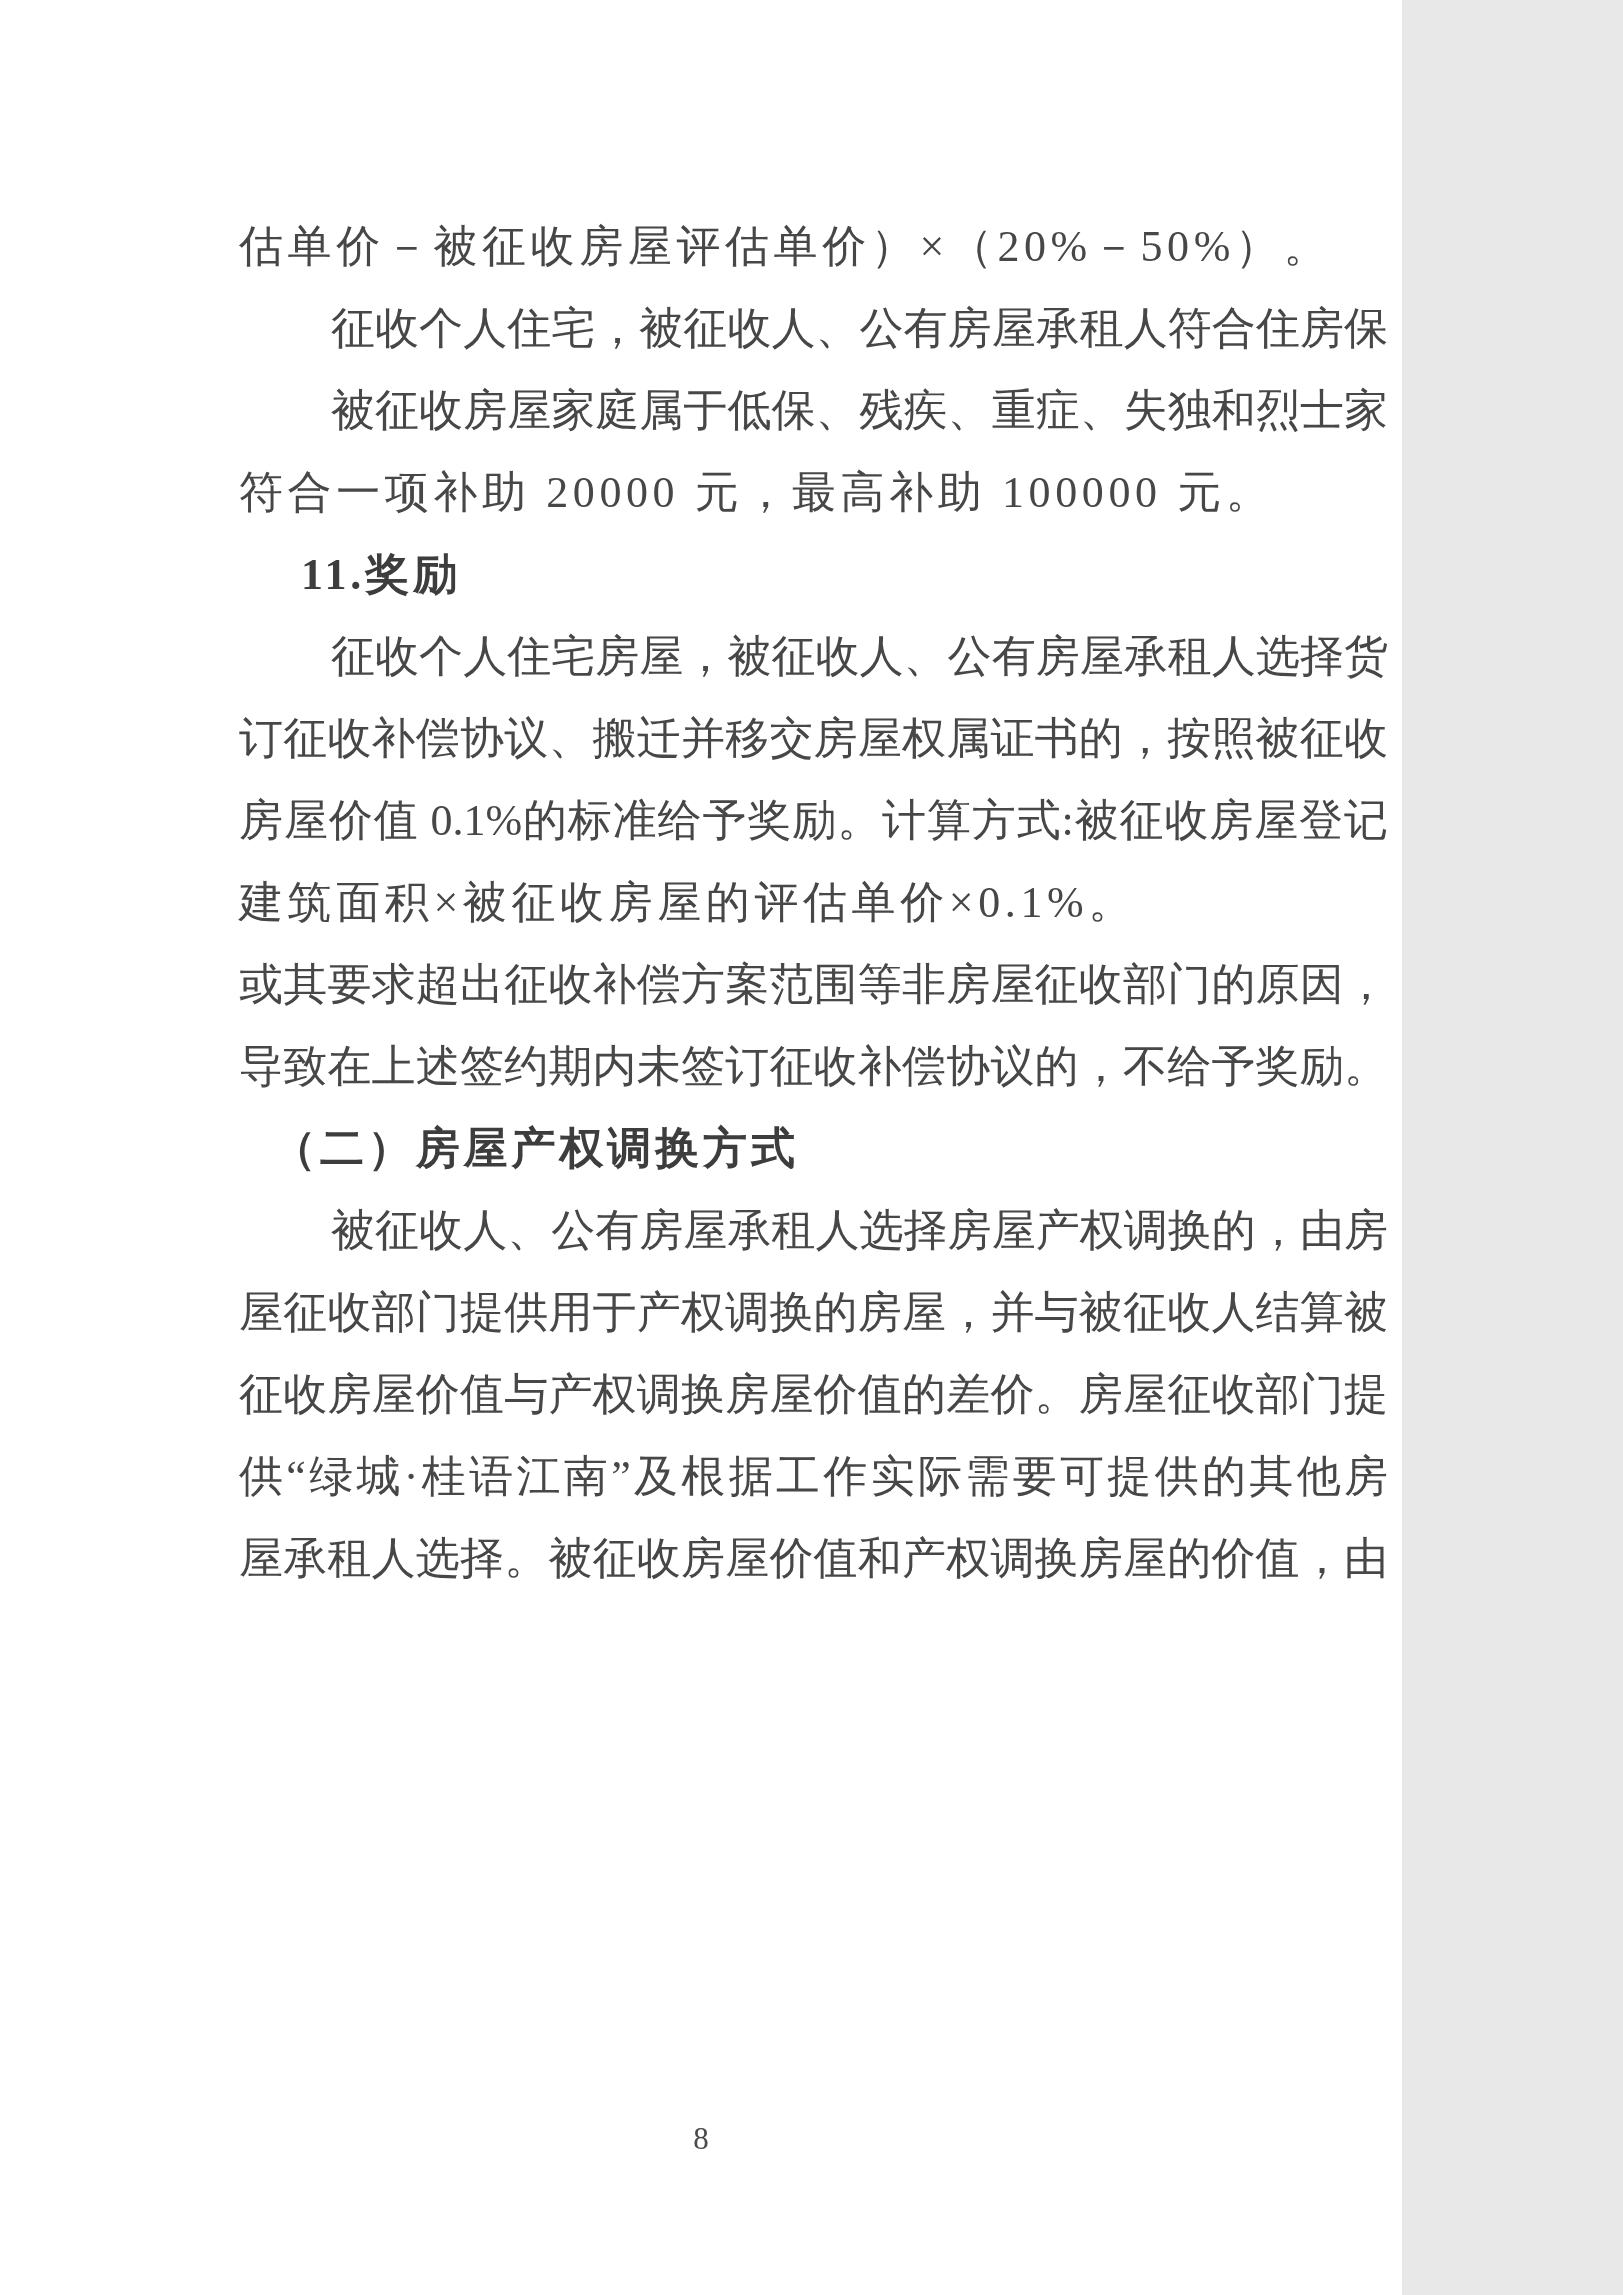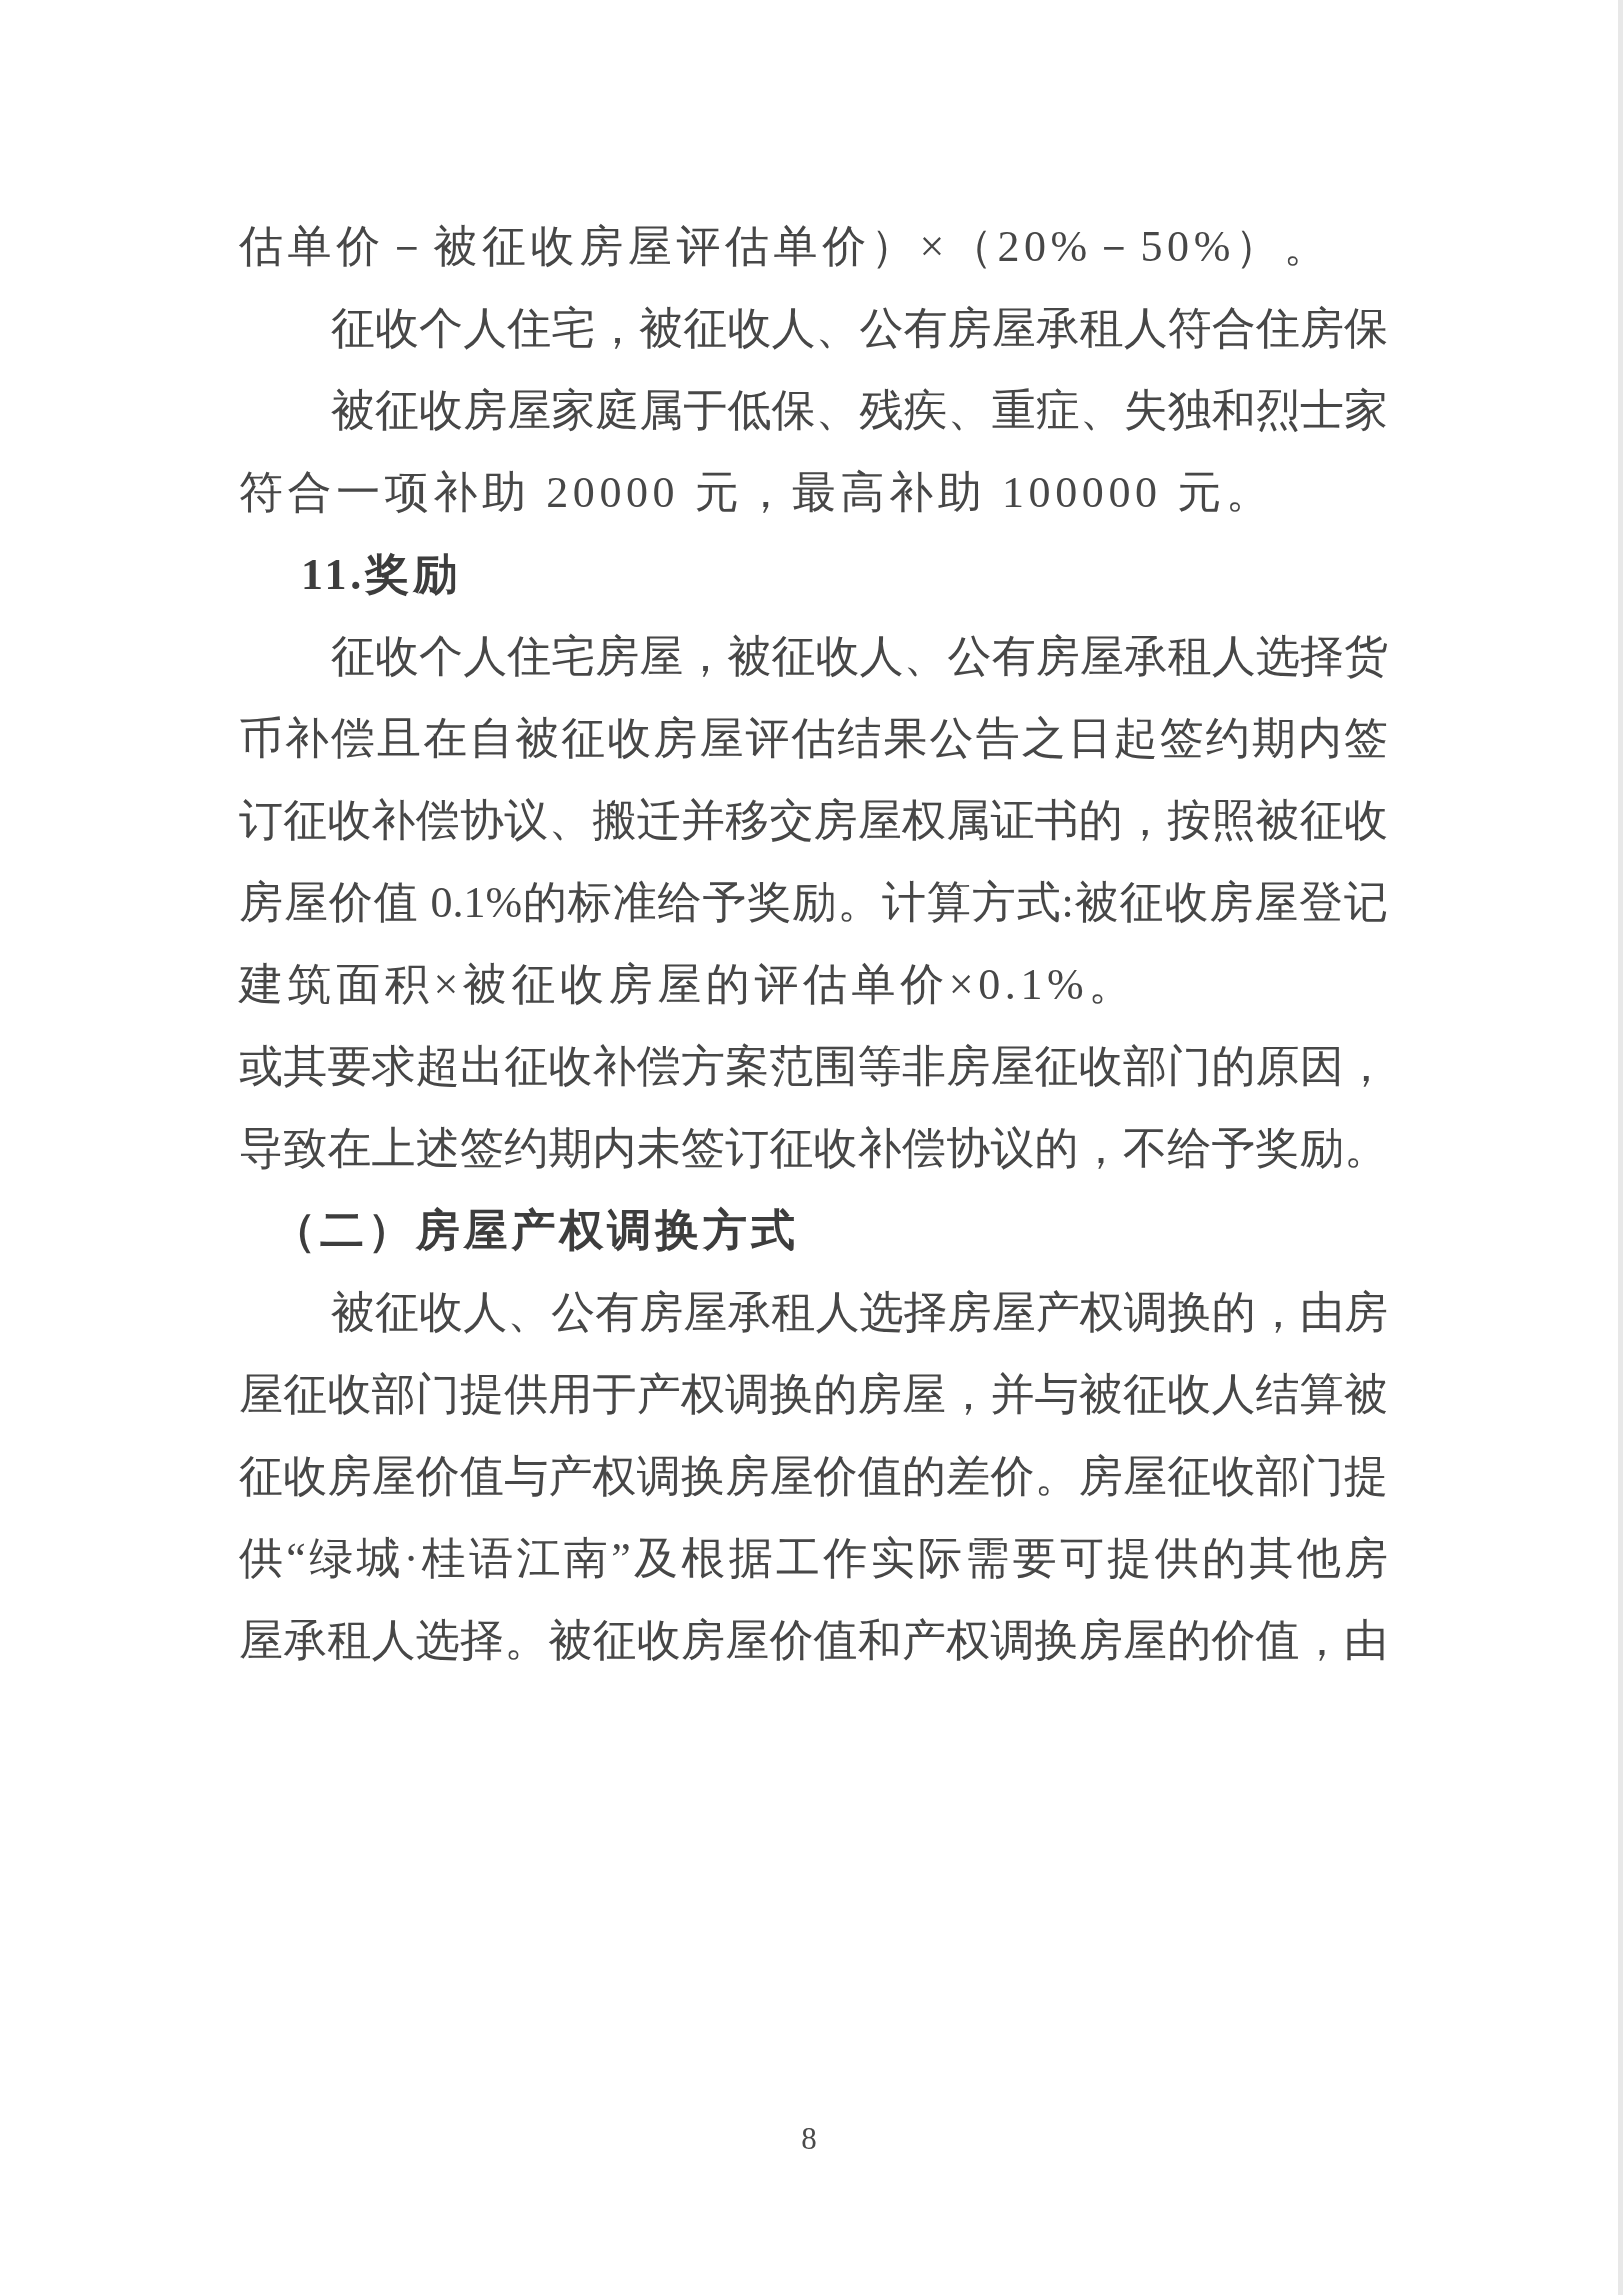--- a/index.html
+++ b/index.html
@@ -2,21 +2,21 @@
 <html style="font-size:10.5px"><head>
 <meta charset="utf-8">
 <style>
   html, body {
     margin: 0;
     padding: 0;
     background: #e8e8e8;
   }
   .page {
     position: relative;
-    width: 1618px;
+    width: 1402px;
     height: 2295px;
     background: #ffffff;
     overflow: hidden;
     font-family: "Liberation Serif", "DejaVu Serif", serif;
     color: #474747;
   }
   .doc-body {
     position: absolute;
     left: 239px;
     top: 206px;
@@ -74,21 +74,20 @@
 <body>
 
 <div class="page">
   <div class="doc-body">
     <div class="ln short">估单价－被征收房屋评估单价）×（20%－50%）。</div>
     <div class="ln full indent">征收个人住宅，被征收人、公有房屋承租人符合住房保</div>
     <div class="ln full indent">被征收房屋家庭属于低保、残疾、重症、失独和烈士家</div>
     <div class="ln short">符合一项补助 20000 元，最高补助 100000 元。</div>
     <div class="ln h-num">11.奖励</div>
     <div class="ln full indent">征收个人住宅房屋，被征收人、公有房屋承租人选择货</div>
-    <div class="ln full">币补偿且在自被征收房屋评估结果公告之日起签约期内签</div>
     <div class="ln full">订征收补偿协议、搬迁并移交房屋权属证书的，按照被征收</div>
     <div class="ln full">房屋价值 0.1%的标准给予奖励。计算方式:被征收房屋登记</div>
     <div class="ln short">建筑面积×被征收房屋的评估单价×0.1%。</div>
     <div class="ln full">或其要求超出征收补偿方案范围等非房屋征收部门的原因，</div>
     <div class="ln full">导致在上述签约期内未签订征收补偿协议的，不给予奖励。</div>
     <div class="ln h-sec">（二）房屋产权调换方式</div>
     <div class="ln full indent">被征收人、公有房屋承租人选择房屋产权调换的，由房</div>
     <div class="ln full">屋征收部门提供用于产权调换的房屋，并与被征收人结算被</div>
     <div class="ln full">征收房屋价值与产权调换房屋价值的差价。房屋征收部门提</div>
     <div class="ln full">供“绿城·桂语江南”及根据工作实际需要可提供的其他房</div>

